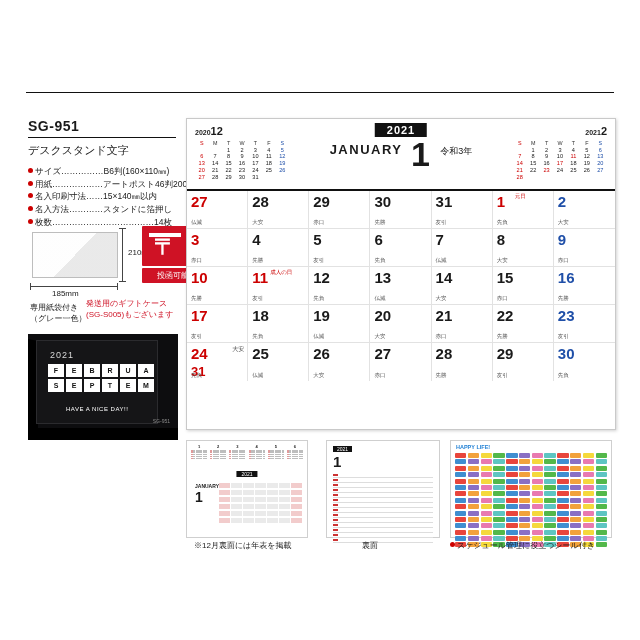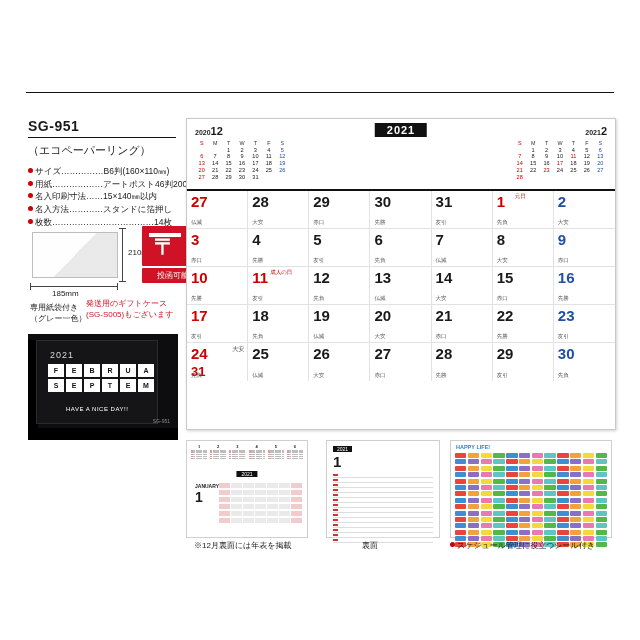--- a/index.html
+++ b/index.html
@@ -184,21 +184,21 @@
 <body>
 
 <div class="page">
 
   <div class="hr-top"></div>
 
   <div class="spec">
     <div class="code">SG-951</div>
     <div class="code-rule"></div>
     <div class="title">
-      <div>（エコペーパーリング）</div>
+      <div>デスクスタンド文字</div>
     </div>
     <ul>
       <li><span class="dot"></span><span>サイズ……………B6判(160×110㎜)</span></li>
       <li><span class="dot"></span><span>用紙………………アートポスト46判200kg</span></li>
       <li><span class="dot"></span><span>名入印刷寸法……15×140㎜以内</span></li>
       <li><span class="dot"></span><span>名入方法…………スタンドに箔押し</span></li>
       <li><span class="dot"></span><span>枚数………………………………14枚</span></li>
     </ul>
   </div>
 
@@ -314,20 +314,25 @@
             <td>30</td>
             <td>31</td>
             <td></td>
             <td class="sat"></td>
           </tr>
         </tbody>
           </table>
       </div>
 
       <div class="yearbox">2021</div>
+      <div class="bigmonth">
+        <span class="en">JANUARY</span>
+        <span class="num">1</span>
+        <span class="reiwa">令和3年</span>
+      </div>
 
       <div class="mini right">
         <div class="mhead"><span>2021</span><span class="m">2</span></div>
         <table>
           <tbody>
               <tr>
             <th class="sun">S</th>
             <th>M</th>
             <th>T</th>
             <th>W</th>

